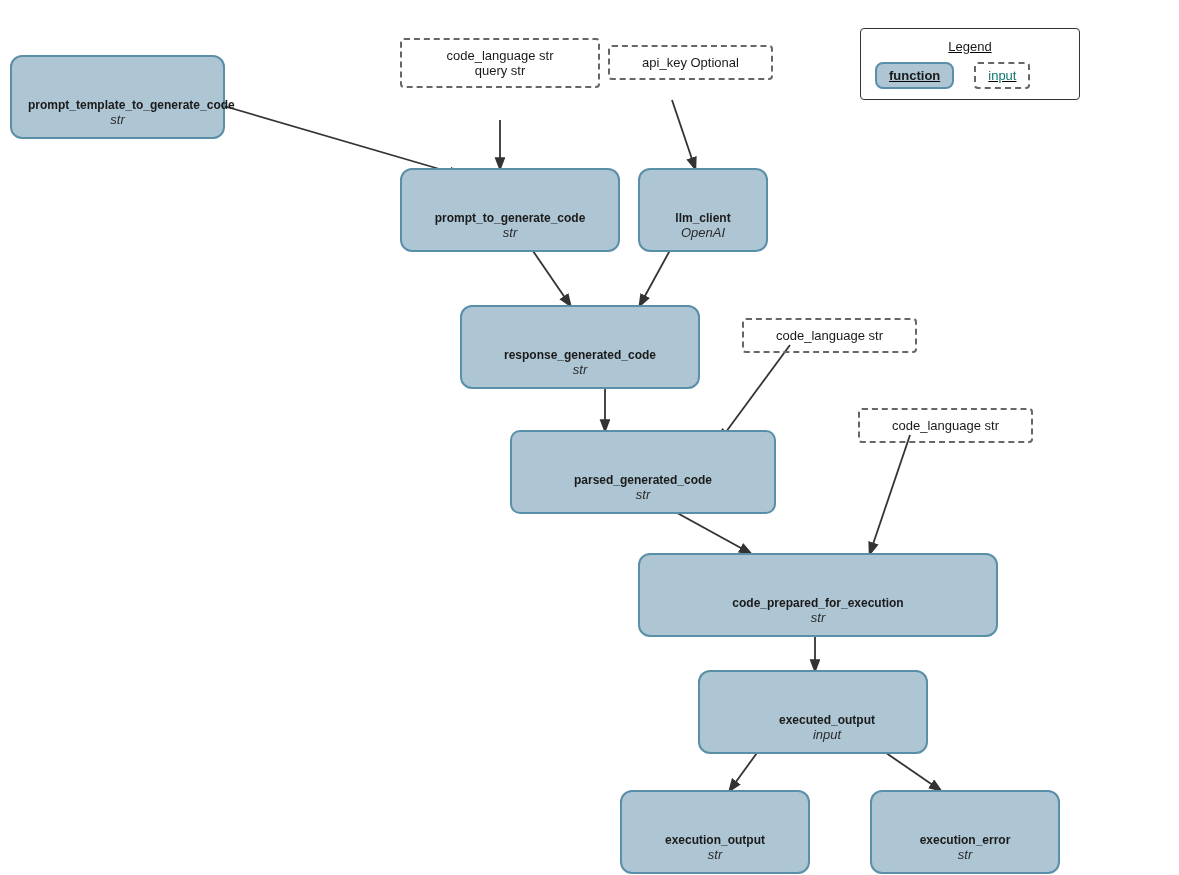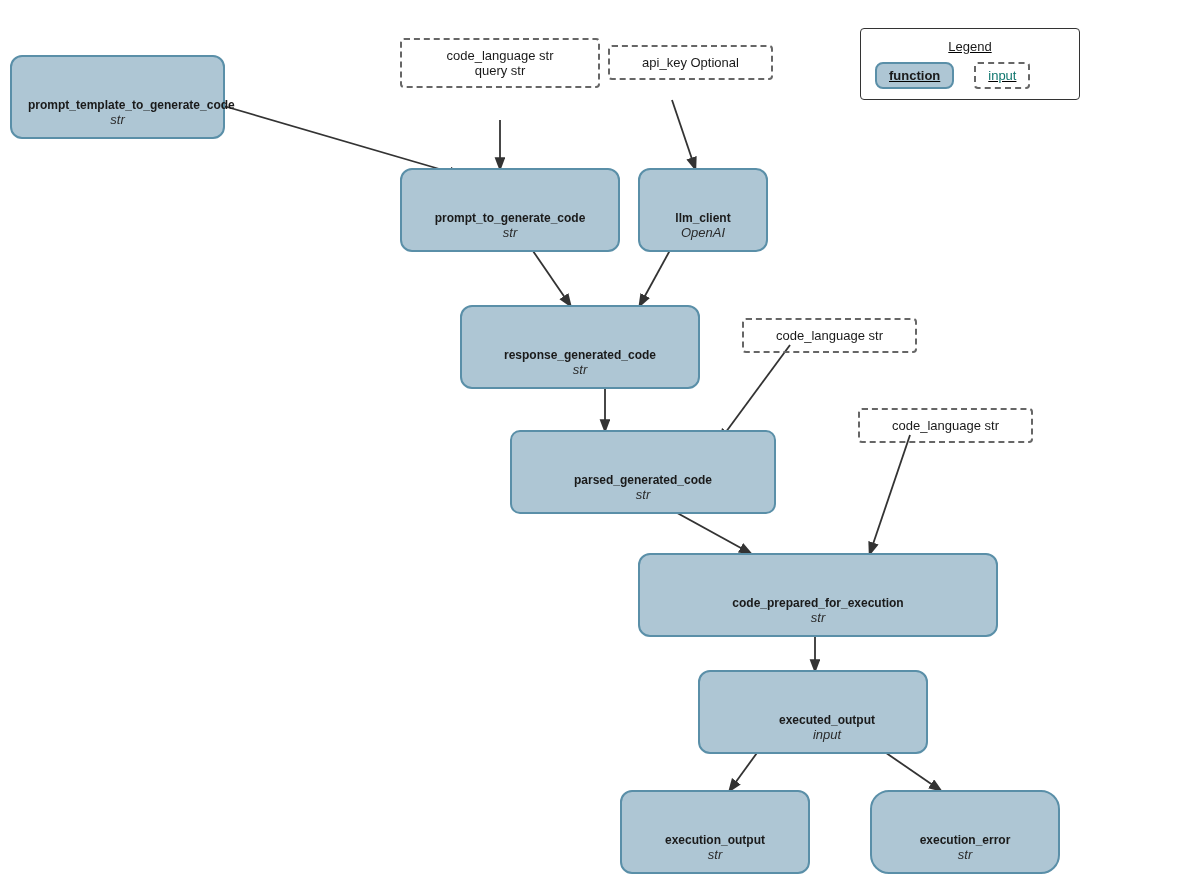--- a/index.html
+++ b/index.html
@@ -195,18 +195,18 @@
   <div class="node-function" style="top:670px; left:698px; width:230px;padding-left:44px;">
     <div class="node-title">executed_output</div>
     <div class="node-type">input</div>
   </div>
 
   <div class="node-function" style="top:790px; left:620px; width:190px;">
     <div class="node-title">execution_output</div>
     <div class="node-type">str</div>
   </div>
 
-  <div class="node-function" style="top:790px; left:870px; width:190px;border-radius:19px;">
+  <div class="node-function" style="top:790px; left:870px; width:190px;">
     <div class="node-title">execution_error</div>
     <div class="node-type">str</div>
   </div>
 
 </div>
 
 </body></html>

